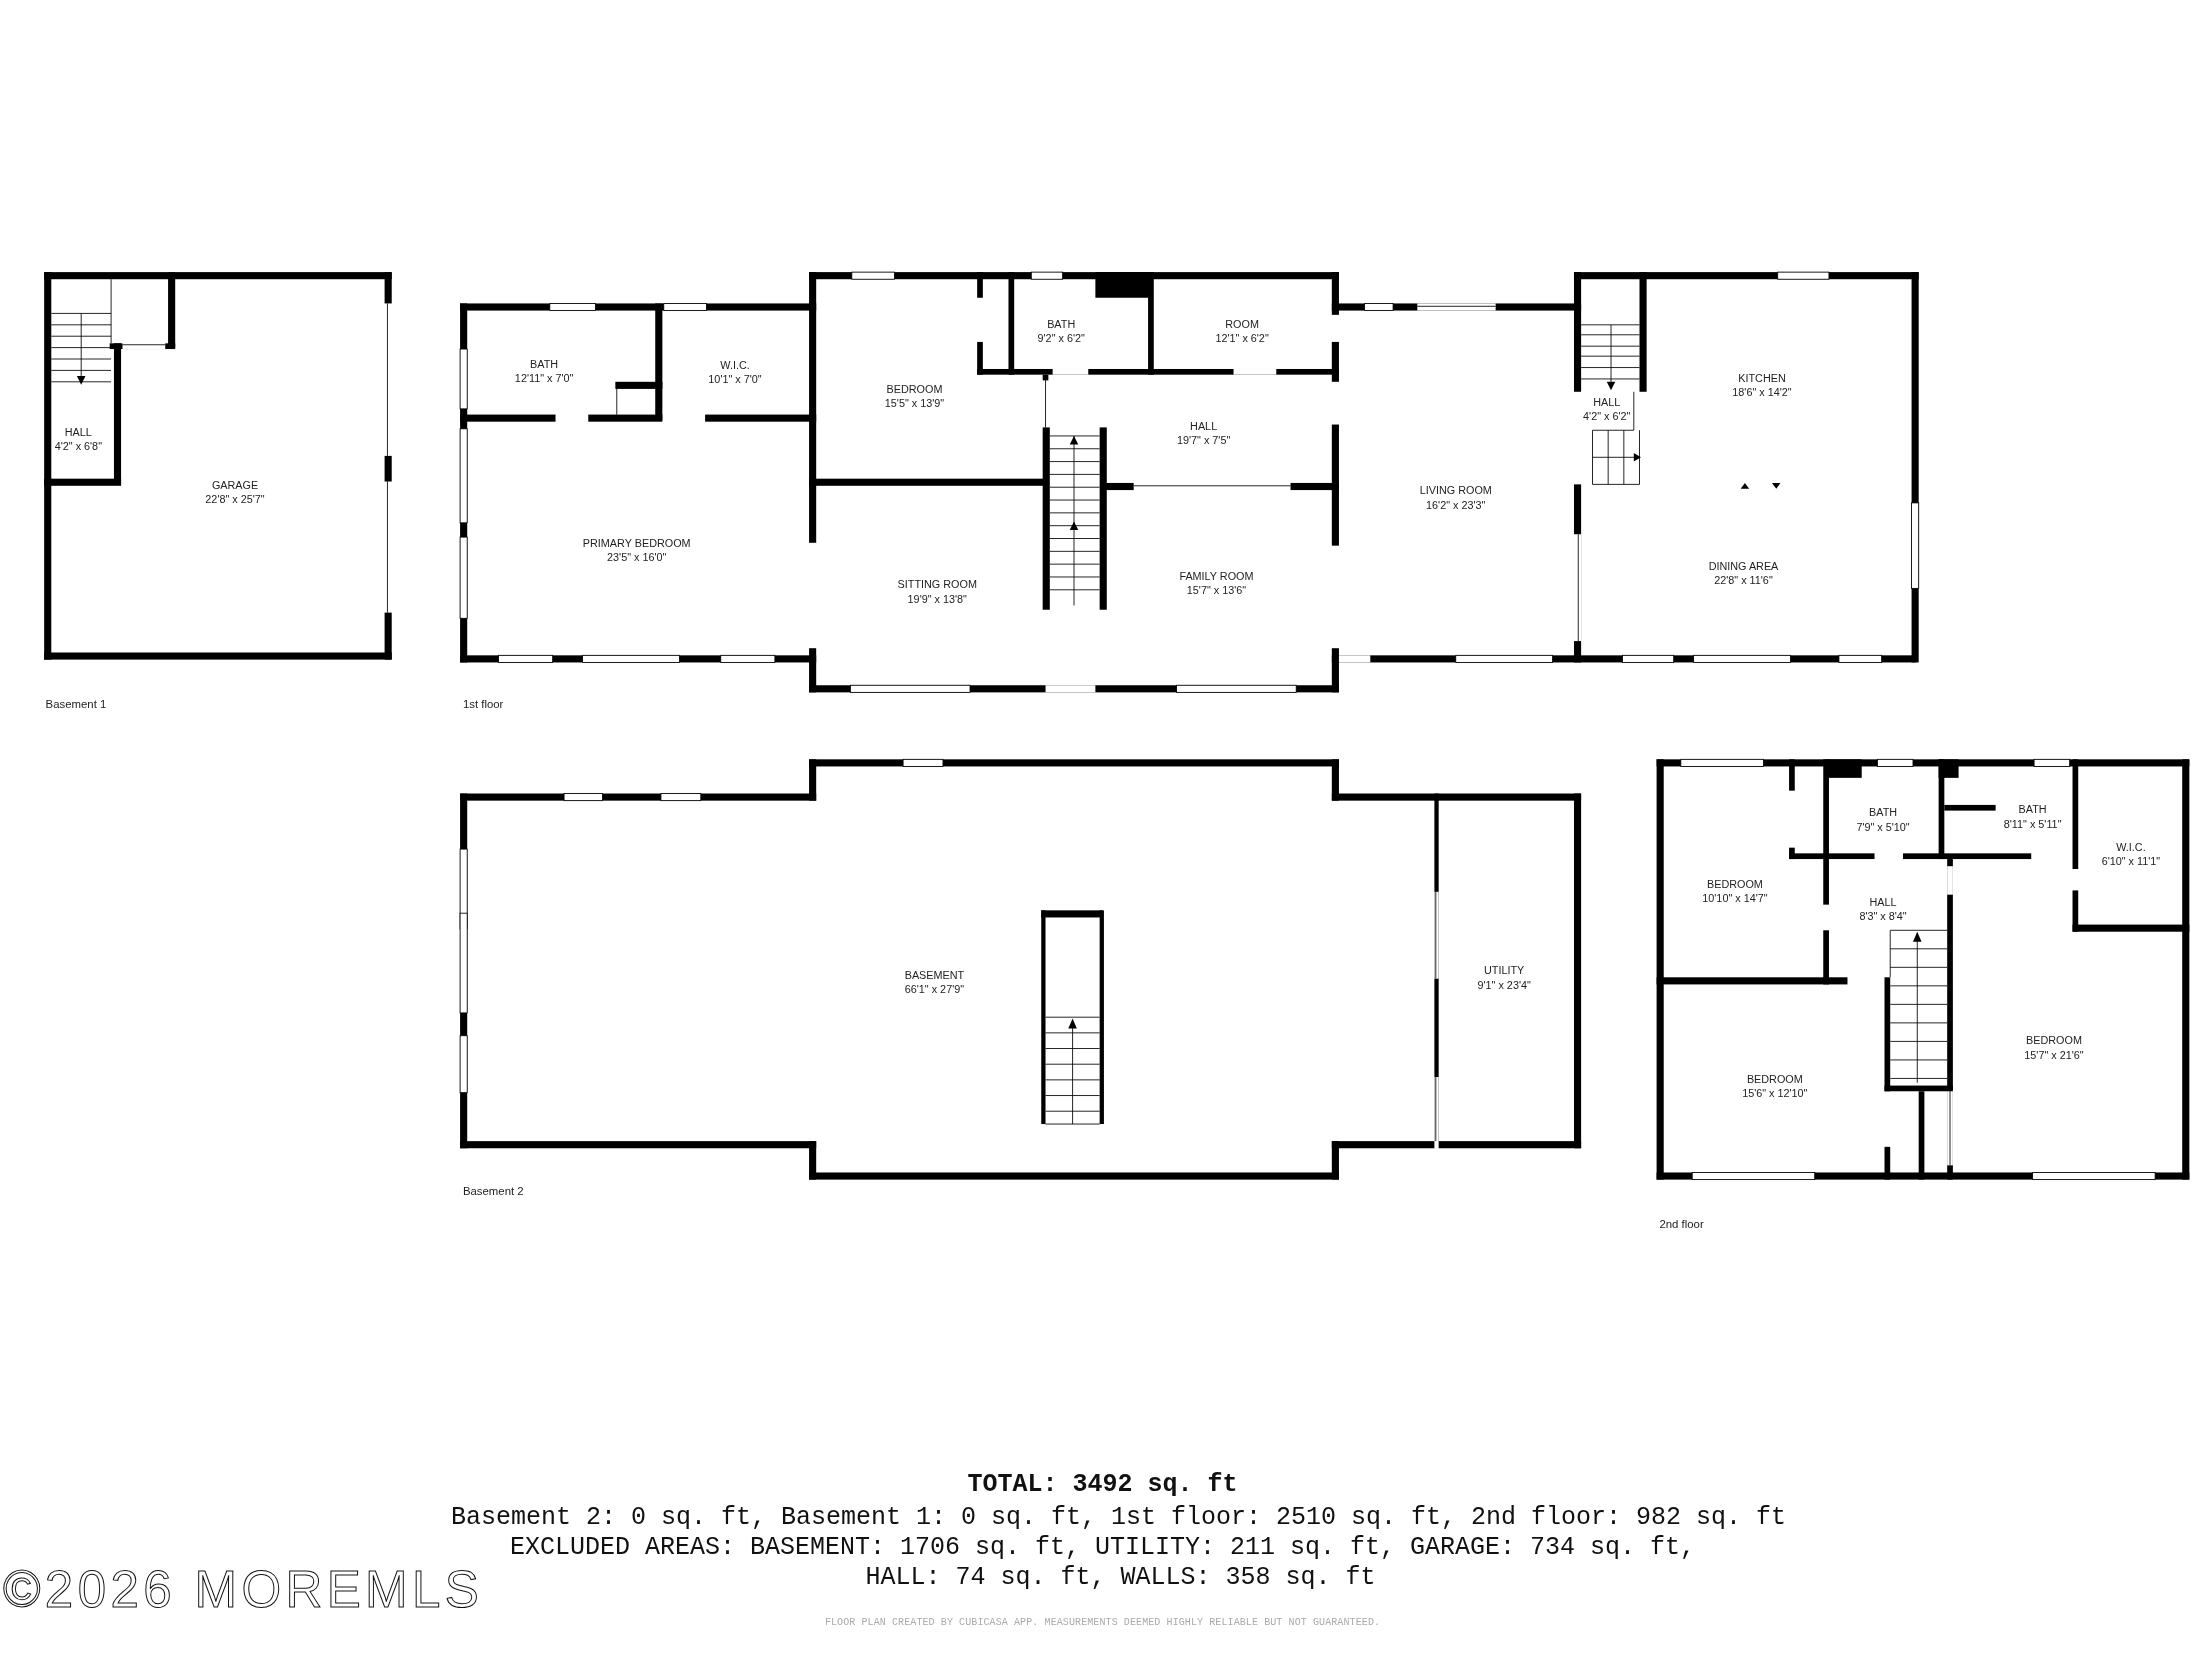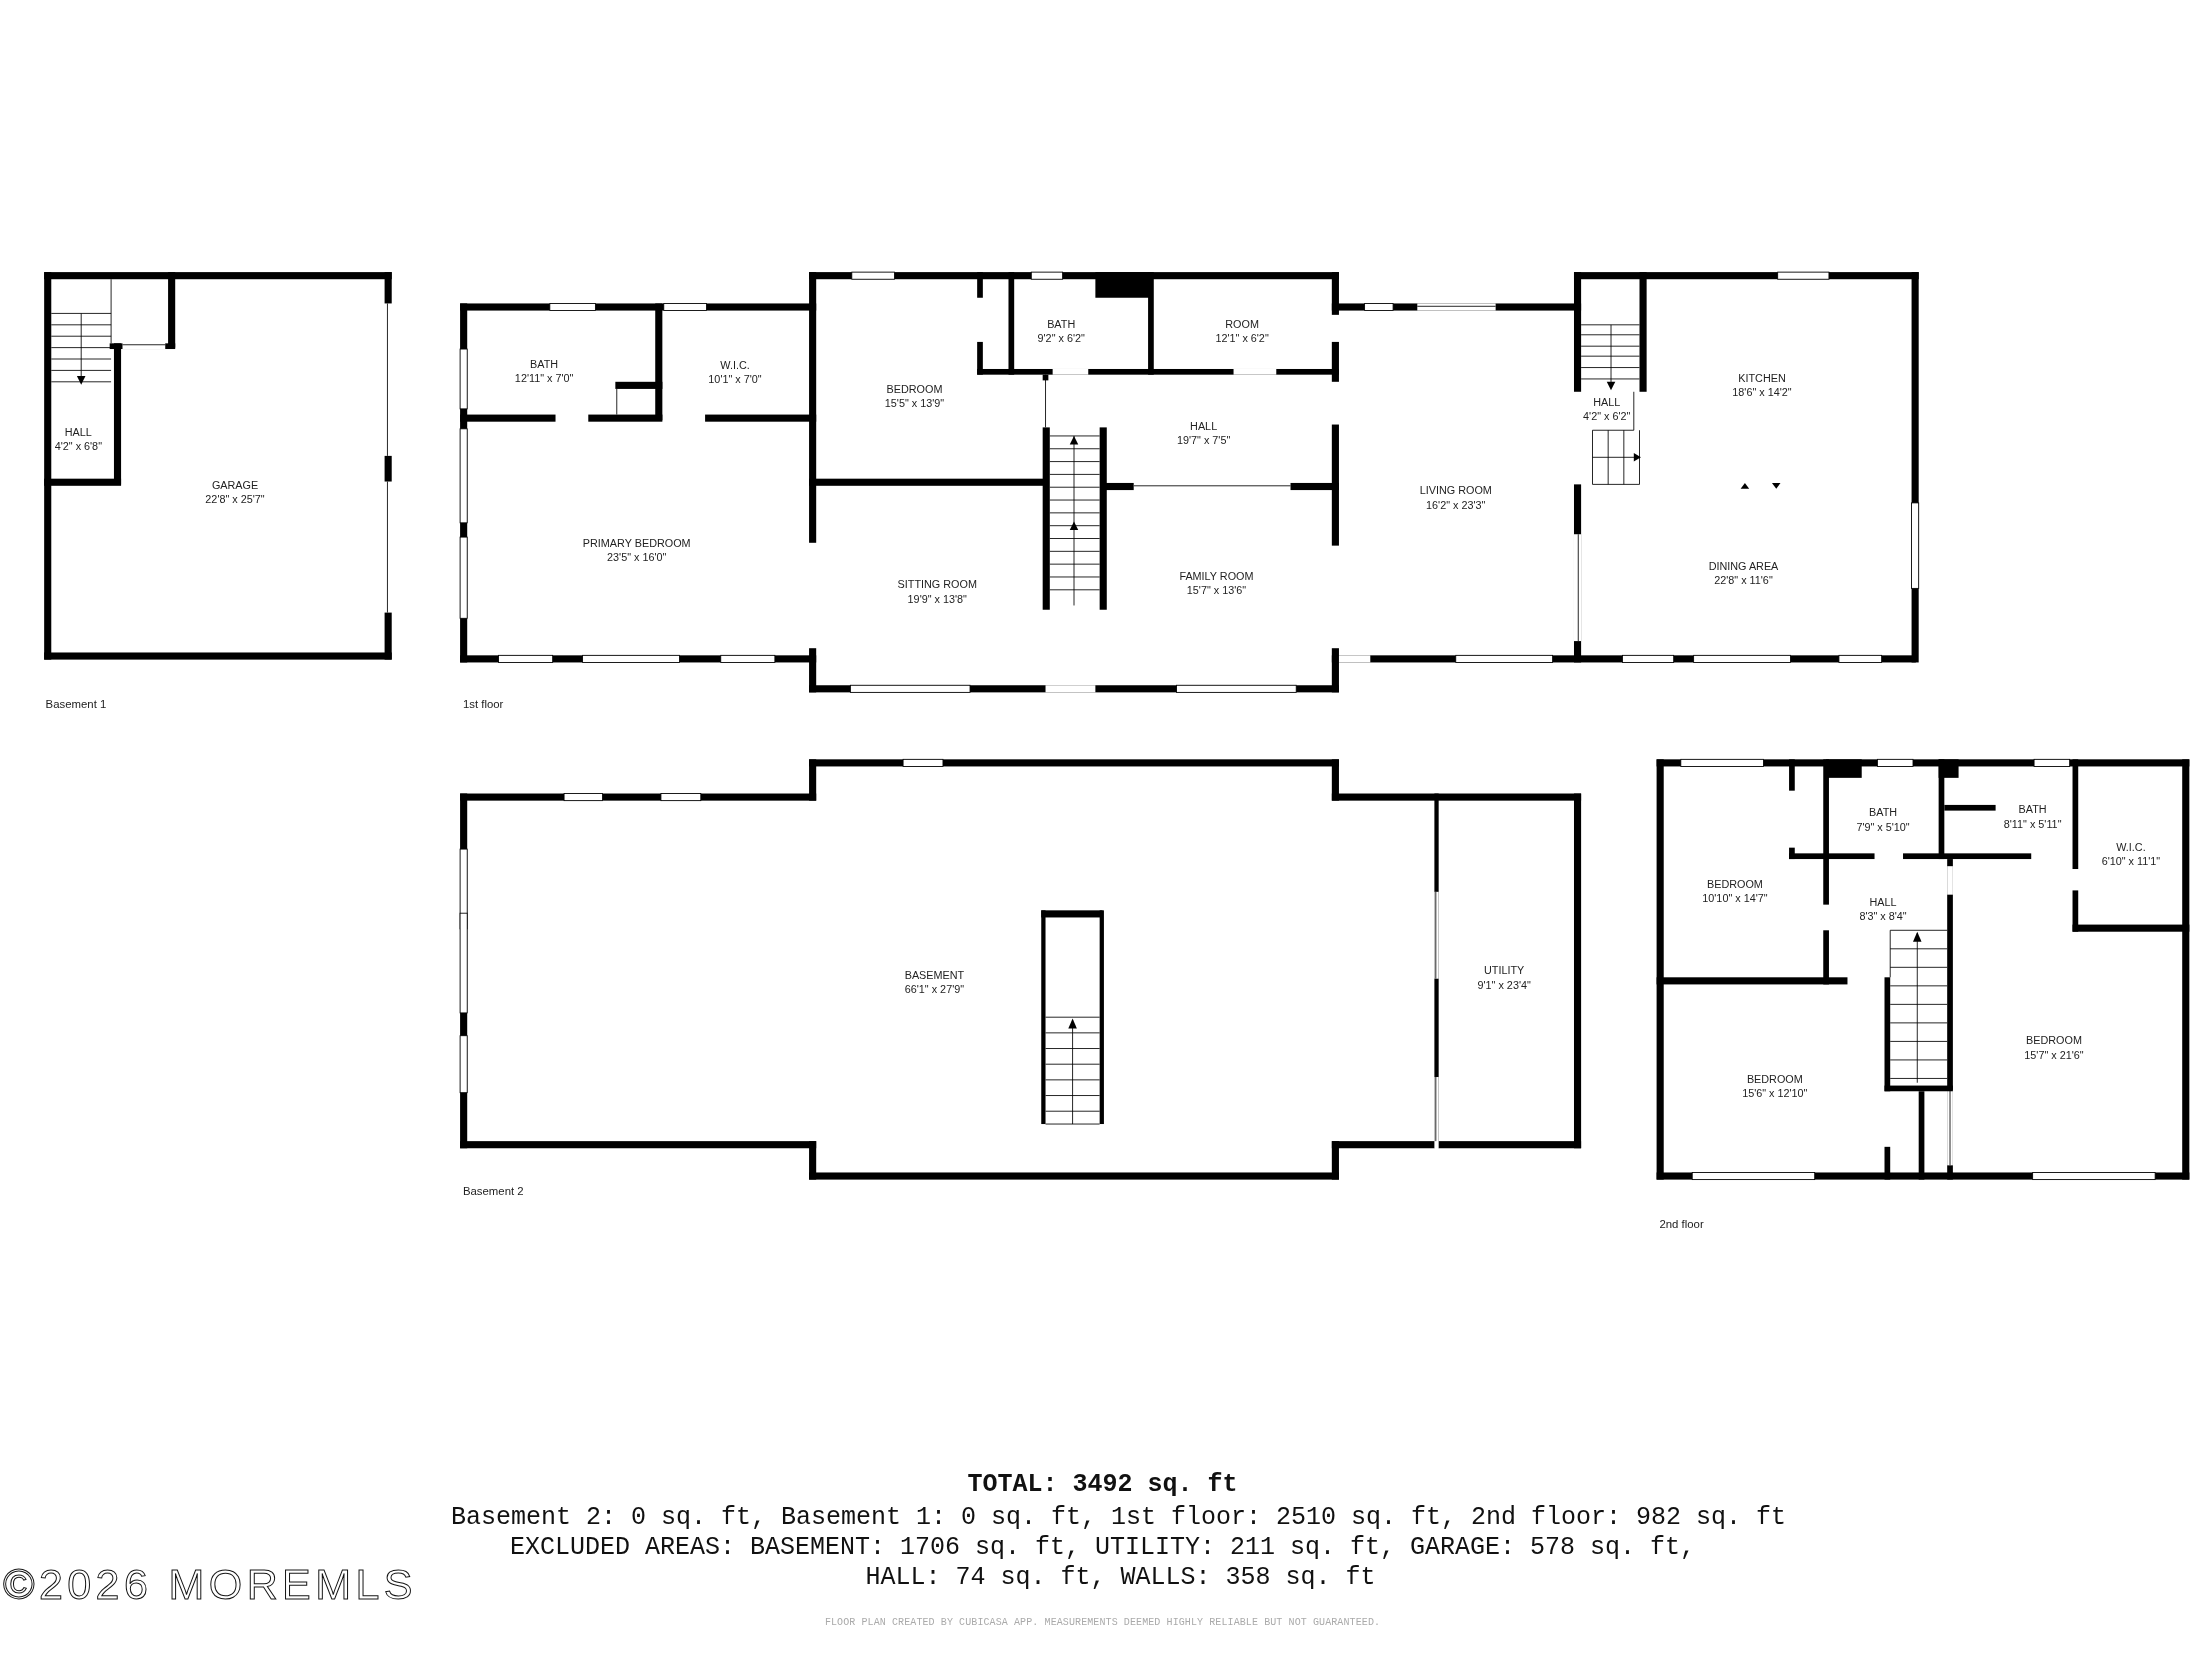--- a/index.html
+++ b/index.html
@@ -13,21 +13,21 @@
   .room-dim { font-size:7.6px; fill:#222; text-anchor:middle; font-family:"Liberation Sans", "DejaVu Sans", sans-serif; }
   .floor-label { font-size:8px; fill:#222; font-family:"Liberation Sans", "DejaVu Sans", sans-serif; }
   .tick { fill:#000; }
   .footer { position:absolute; left:0; width:2205px; text-align:center; color:#111; font-family:Liberation Mono, monospace; }
   .total { top:1470px; font-size:25px; font-weight:bold; }
   .line { font-size:25px; line-height:30px; }
   .l1 { top:1503px;padding-left:16px; }
   .l2 { top:1533px; }
   .l3 { top:1563px;margin-left:18px; }
   .disclaimer { top:1617px; font-size:10px; color:#aaa; letter-spacing:0.1px; }
-  .copyright { position:absolute; left:2.9px; top:1560px; font-size:43px; color:#fff; font-family:"Liberation Sans", "DejaVu Sans", sans-serif; letter-spacing:4.4px;
+  .copyright { position:absolute; left:2.9px; top:1560px; font-size:51px; color:#fff; font-family:"Liberation Sans", "DejaVu Sans", sans-serif; letter-spacing:4.4px;
     -webkit-text-stroke:1px #111; font-weight:300; }
 </style>
 </head>
 <body>
 
 <svg id="plan" viewBox="0 0 1548 1161" preserveAspectRatio="none" xmlns="http://www.w3.org/2000/svg">
 
   <g>
 
     <rect class="wall" x="31" y="191" width="244" height="5"></rect>
@@ -317,17 +317,17 @@
     <text class="room-name" x="1246" y="760">BEDROOM</text>
     <text class="room-dim" x="1246" y="770">15'6" x 12'10"</text>
     <text class="room-name" x="1442" y="733">BEDROOM</text>
     <text class="room-dim" x="1442" y="743">15'7" x 21'6"</text>
     <text class="floor-label" x="1165" y="862">2nd floor</text>
   </g>
 </svg>
 
 <div class="footer total">TOTAL: 3492 sq. ft</div>
 <div class="footer line l1">Basement 2: 0 sq. ft, Basement 1: 0 sq. ft, 1st floor: 2510 sq. ft, 2nd floor: 982 sq. ft</div>
-<div class="footer line l2">EXCLUDED AREAS: BASEMENT: 1706 sq. ft, UTILITY: 211 sq. ft, GARAGE: 578 sq. ft,</div>
+<div class="footer line l2">EXCLUDED AREAS: BASEMENT: 1706 sq. ft, UTILITY: 211 sq. ft, GARAGE: 734 sq. ft,</div>
 <div class="footer line l3">HALL: 74 sq. ft, WALLS: 358 sq. ft</div>
 <div class="footer disclaimer">FLOOR PLAN CREATED BY CUBICASA APP. MEASUREMENTS DEEMED HIGHLY RELIABLE BUT NOT GUARANTEED.</div>
 <div class="copyright">©2026 MOREMLS</div>
 
 
 </body></html>

